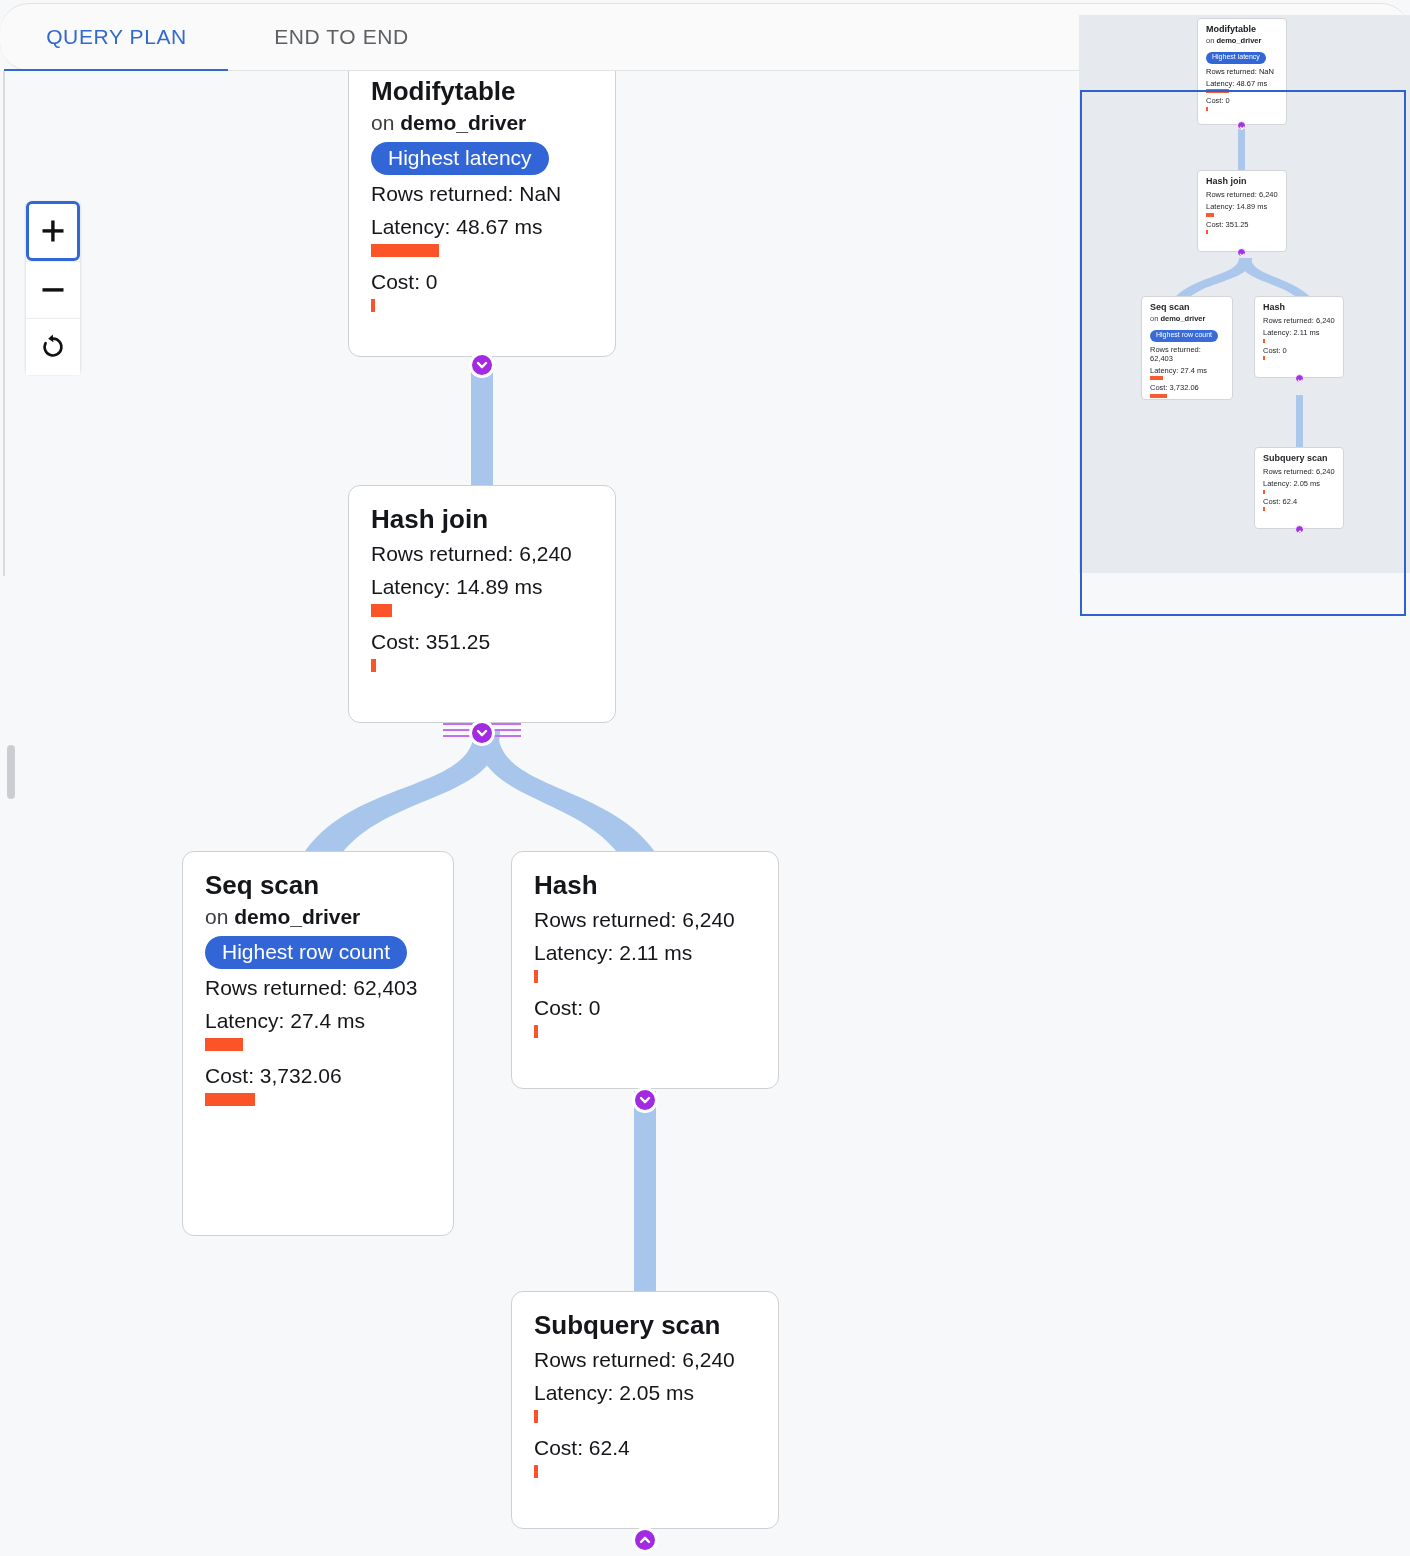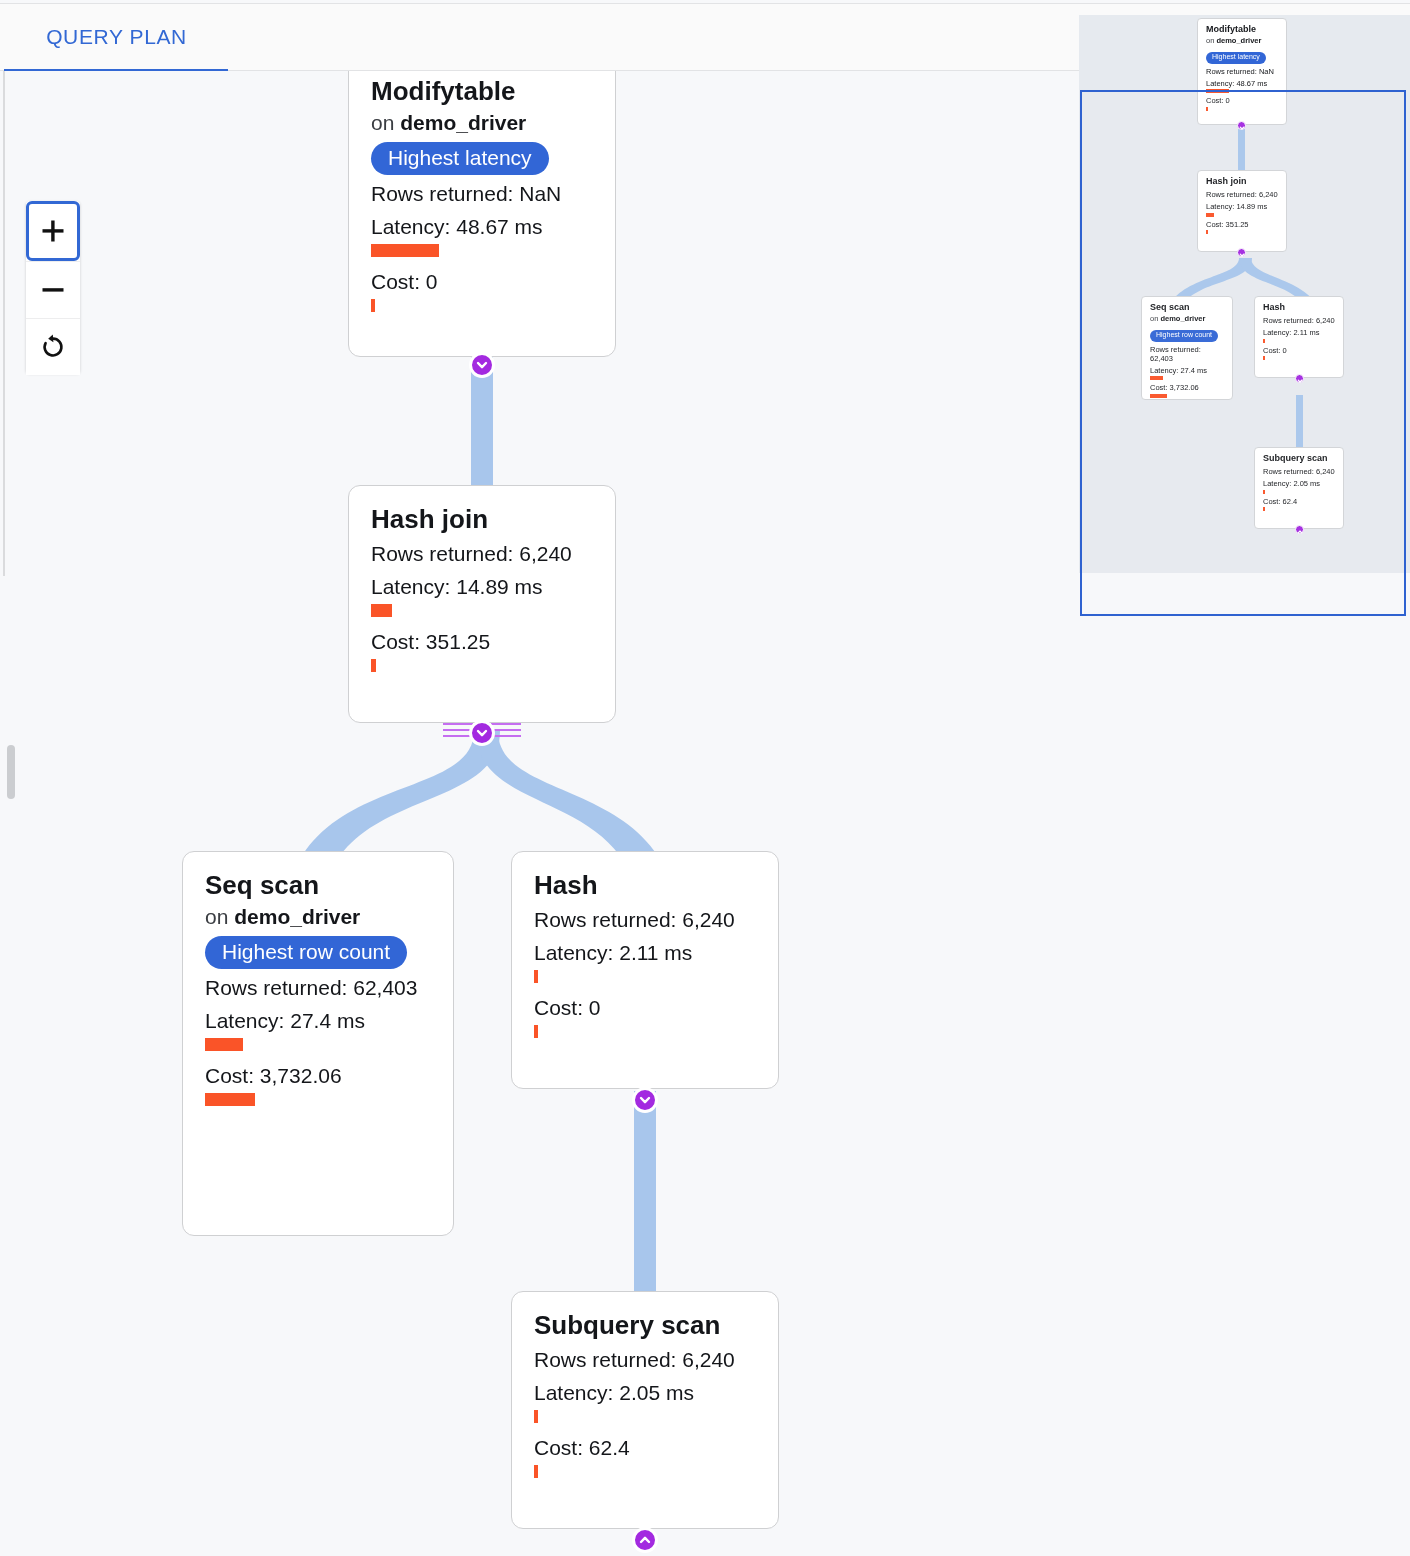--- a/index.html
+++ b/index.html
@@ -10,20 +10,21 @@
     overflow: hidden;
   }
   #root { position: relative; width: 1410px; height: 1556px; }
 
   
   .tabbar {
     position: absolute; left: 0; top: 3px; width: 1410px; height: 68px;
     background: #fafafa;
     border-top: 1px solid #e2e3e5;
     border-bottom: 1px solid #e2e3e5;
+    border-radius: 29px;
   }
   .tab {
     position: absolute; top: 0; height: 65px;
     display: flex; align-items: center; justify-content: center;
     font-size: 21px; letter-spacing: 0.6px; font-weight: 500;
     cursor: pointer; user-select: none;
   }
   .tab-0 { left: 4px;   width: 225px; color: #3268d4; }
   .tab-1 { left: 229px; width: 225px; color: #5c5f63; }
   .tab-underline {
@@ -144,20 +145,21 @@
     display: flex; align-items: center; justify-content: center;
   }
 </style>
 </head>
 <body>
 
 <div id="root">
 
   <div class="tabbar">
     <div class="tab tab-0">QUERY PLAN</div>
+    <div class="tab tab-1">END TO END</div>
     <div class="tab-underline"></div>
   </div>
 
   <div class="canvas">
 
     <div class="left-rail"></div>
     <div class="v-scroll-thumb"></div>
 
 
     <div class="zoom-controls">

